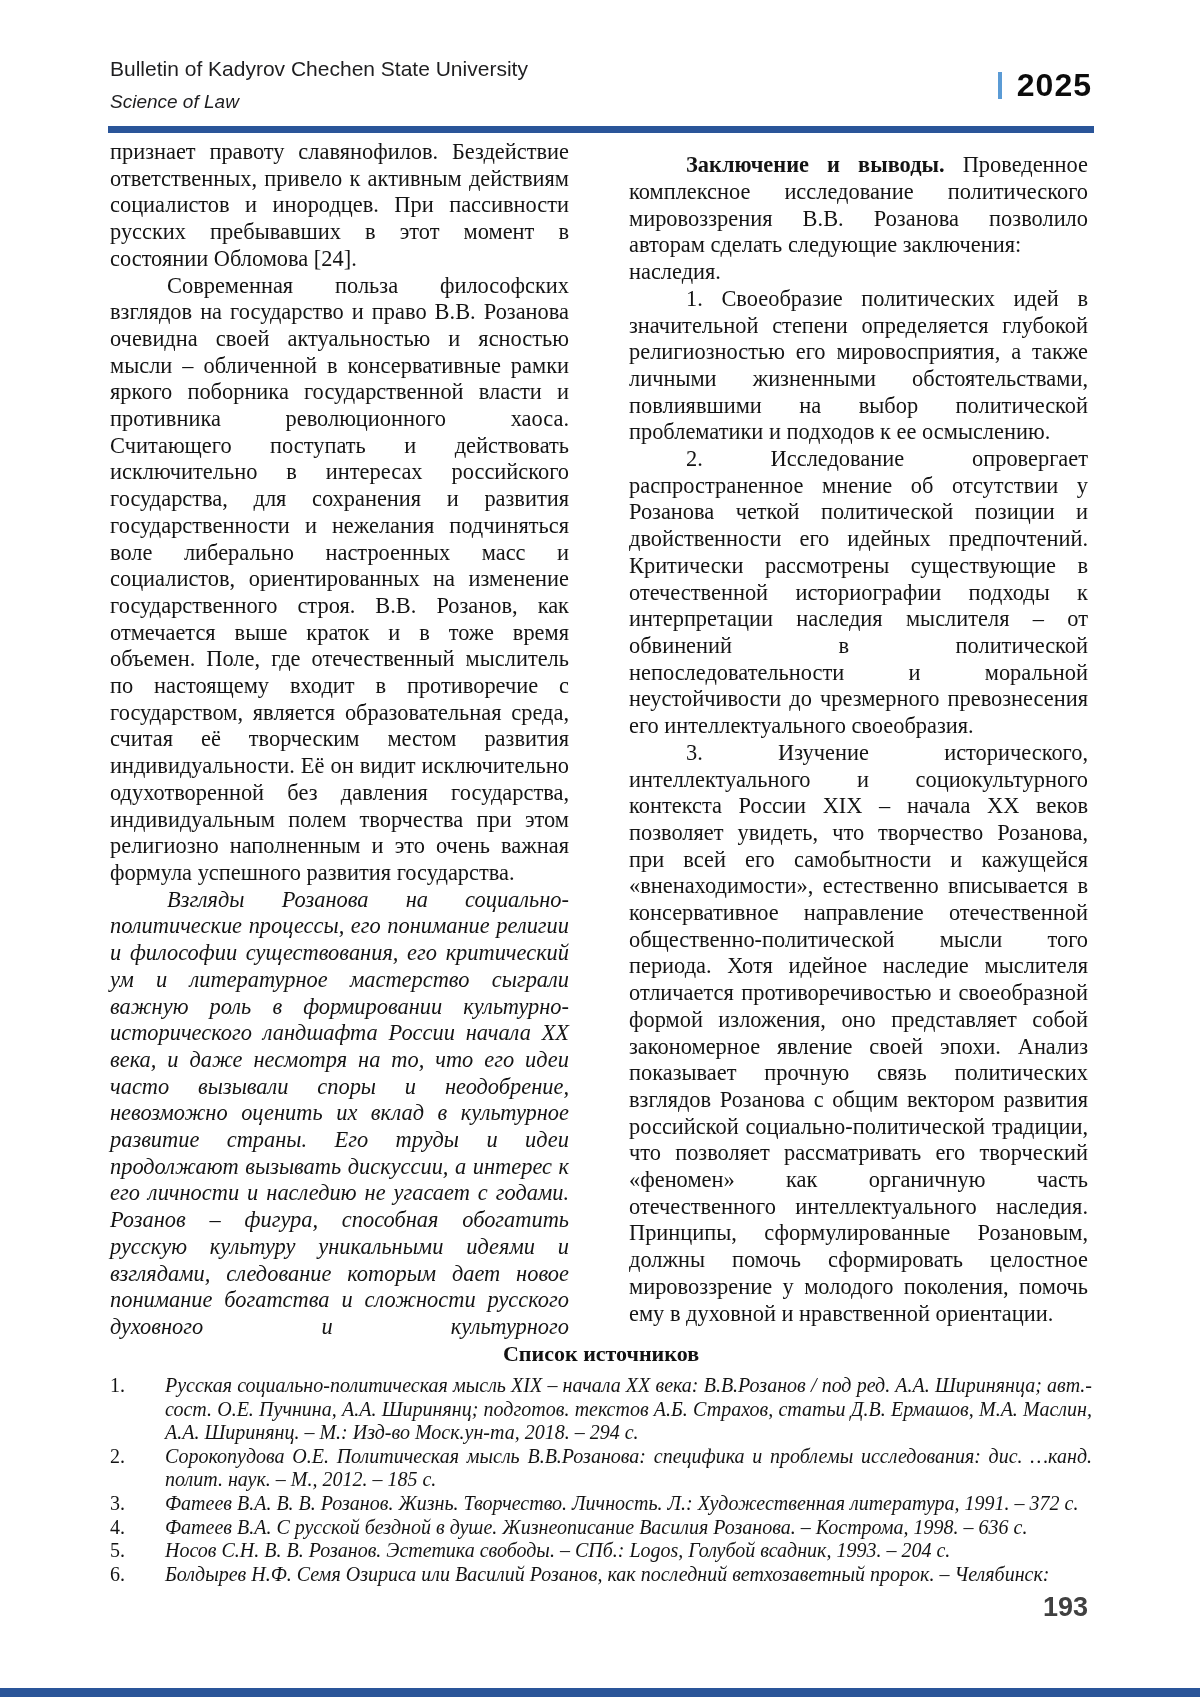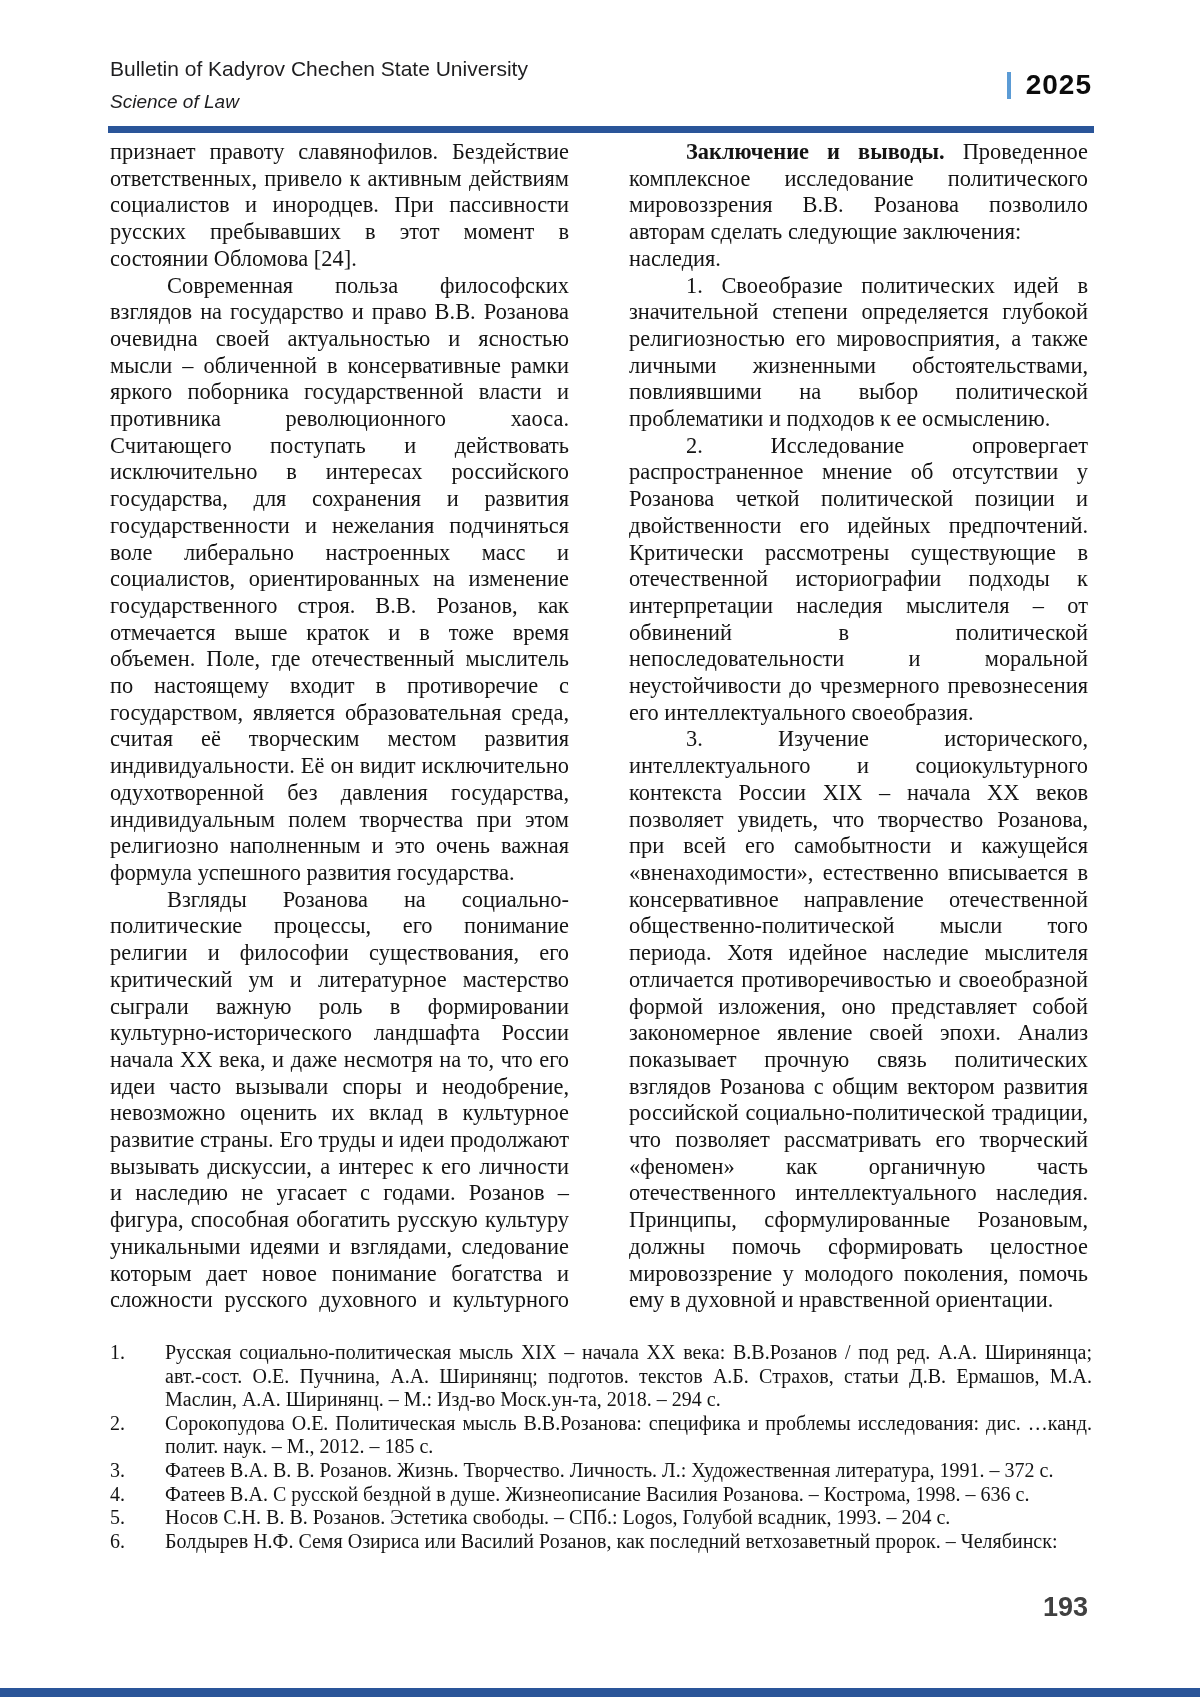--- a/index.html
+++ b/index.html
@@ -12,36 +12,36 @@
   
   .header {
     position:absolute; top:57px; left:110px; width:982px;
     display:flex; justify-content:space-between; align-items:center;
     font-family:"Liberation Sans", sans-serif;
   }
   .journal-title { font-size:21px; color:#1e1e20; }
   .journal-subtitle { font-size:19px; font-style:italic; color:#1e1e20; margin-top:10px; }
   .header-year { display:flex; align-items:center; gap:15px; }
   .year-tick { width:4px; height:27px; background:#5b9bd5; }
-  .year { font-size:28px; font-weight:bold; letter-spacing:1px; color:#0c0c0c; }
+  .year { font-size:32px; font-weight:bold; letter-spacing:1px; color:#0c0c0c; }
   .header-rule { position:absolute; top:126px; left:108px; width:986px; height:7px; background:#2a5599; }
 
   
   .columns { position:absolute; top:139px; left:110px; width:978px; display:flex; gap:60px;align-items:center; }
   .col { width:459px; font-size:22.4px; line-height:26.7px; text-align:justify; hyphens:none; }
   .para { margin:0; }
   .indent { text-indent:57px; }
-  .justify-last { text-align-last:justify; }
+  .justify-last { text-align-last:justify;font-style:italic; }
 
   
   .references { position:absolute; top:1341px; left:110px; width:982px; }
   .ref-heading { margin:0 0 7px 0; text-align:center; font-size:22px; font-weight:bold; color:#111; }
   .ref-item { display:flex; font-size:20px; line-height:23.6px; }
   .ref-num { flex:0 0 55px; }
-  .ref-text { flex:1; text-align:justify; }
+  .ref-text { flex:1; text-align:justify;font-style:italic; }
 
   
   .page-number {
     position:absolute; top:1592px; right:112px;
     font-family:"Liberation Sans", sans-serif; font-weight:bold; font-size:27px; color:#404040;
   }
   .bottom-rule { position:absolute; left:0; bottom:0; width:1200px; height:9px; background:#2a5599; }
 </style>
 </head>
 <body>
@@ -69,20 +69,21 @@
     <section class="col">
       <p class="para indent"><b>Заключение и выводы.</b> <span>Проведенное комплексное исследование политического мировоззрения В.В. Розанова позволило авторам сделать следующие заключения:</span></p>
       <p class="para">наследия.</p>
       <p class="para indent">1. Своеобразие политических идей в значительной степени определяется глубокой религиозностью его мировосприятия, а также личными жизненными обстоятельствами, повлиявшими на выбор политической проблематики и подходов к ее осмыслению.</p>
       <p class="para indent">2. Исследование опровергает распространенное мнение об отсутствии у Розанова четкой политической позиции и двойственности его идейных предпочтений. Критически рассмотрены существующие в отечественной историографии подходы к интерпретации наследия мыслителя – от обвинений в политической непоследовательности и моральной неустойчивости до чрезмерного превознесения его интеллектуального своеобразия.</p>
       <p class="para indent">3. Изучение исторического, интеллектуального и социокультурного контекста России XIX – начала XX веков позволяет увидеть, что творчество Розанова, при всей его самобытности и кажущейся «вненаходимости», естественно вписывается в консервативное направление отечественной общественно-политической мысли того периода. Хотя идейное наследие мыслителя отличается противоречивостью и своеобразной формой изложения, оно представляет собой закономерное явление своей эпохи. Анализ показывает прочную связь политических взглядов Розанова с общим вектором развития российской социально-политической традиции, что позволяет рассматривать его творческий «феномен» как органичную часть отечественного интеллектуального наследия. Принципы, сформулированные Розановым, должны помочь сформировать целостное мировоззрение у молодого поколения, помочь ему в духовной и нравственной ориентации.</p>
     </section>
   </div>
 
   <section class="references">
+    <h2 class="ref-heading">Список источников</h2>
     <div class="ref-item">
       <span class="ref-num">1.</span>
         <span class="ref-text">Русская социально-политическая мысль XIX – начала XX века: В.В.Розанов / под ред. А.А. Ширинянца; авт.-сост. О.Е. Пучнина, А.А. Ширинянц; подготов. текстов А.Б. Страхов, статьи Д.В. Ермашов, М.А. Маслин, А.А. Ширинянц. – М.: Изд-во Моск.ун-та, 2018. – 294 с.</span>
     </div>
     <div class="ref-item">
       <span class="ref-num">2.</span>
         <span class="ref-text">Сорокопудова О.Е. Политическая мысль В.В.Розанова: специфика и проблемы исследования: дис. …канд. полит. наук. – М., 2012. – 185 с.</span>
     </div>
     <div class="ref-item">
       <span class="ref-num">3.</span>

